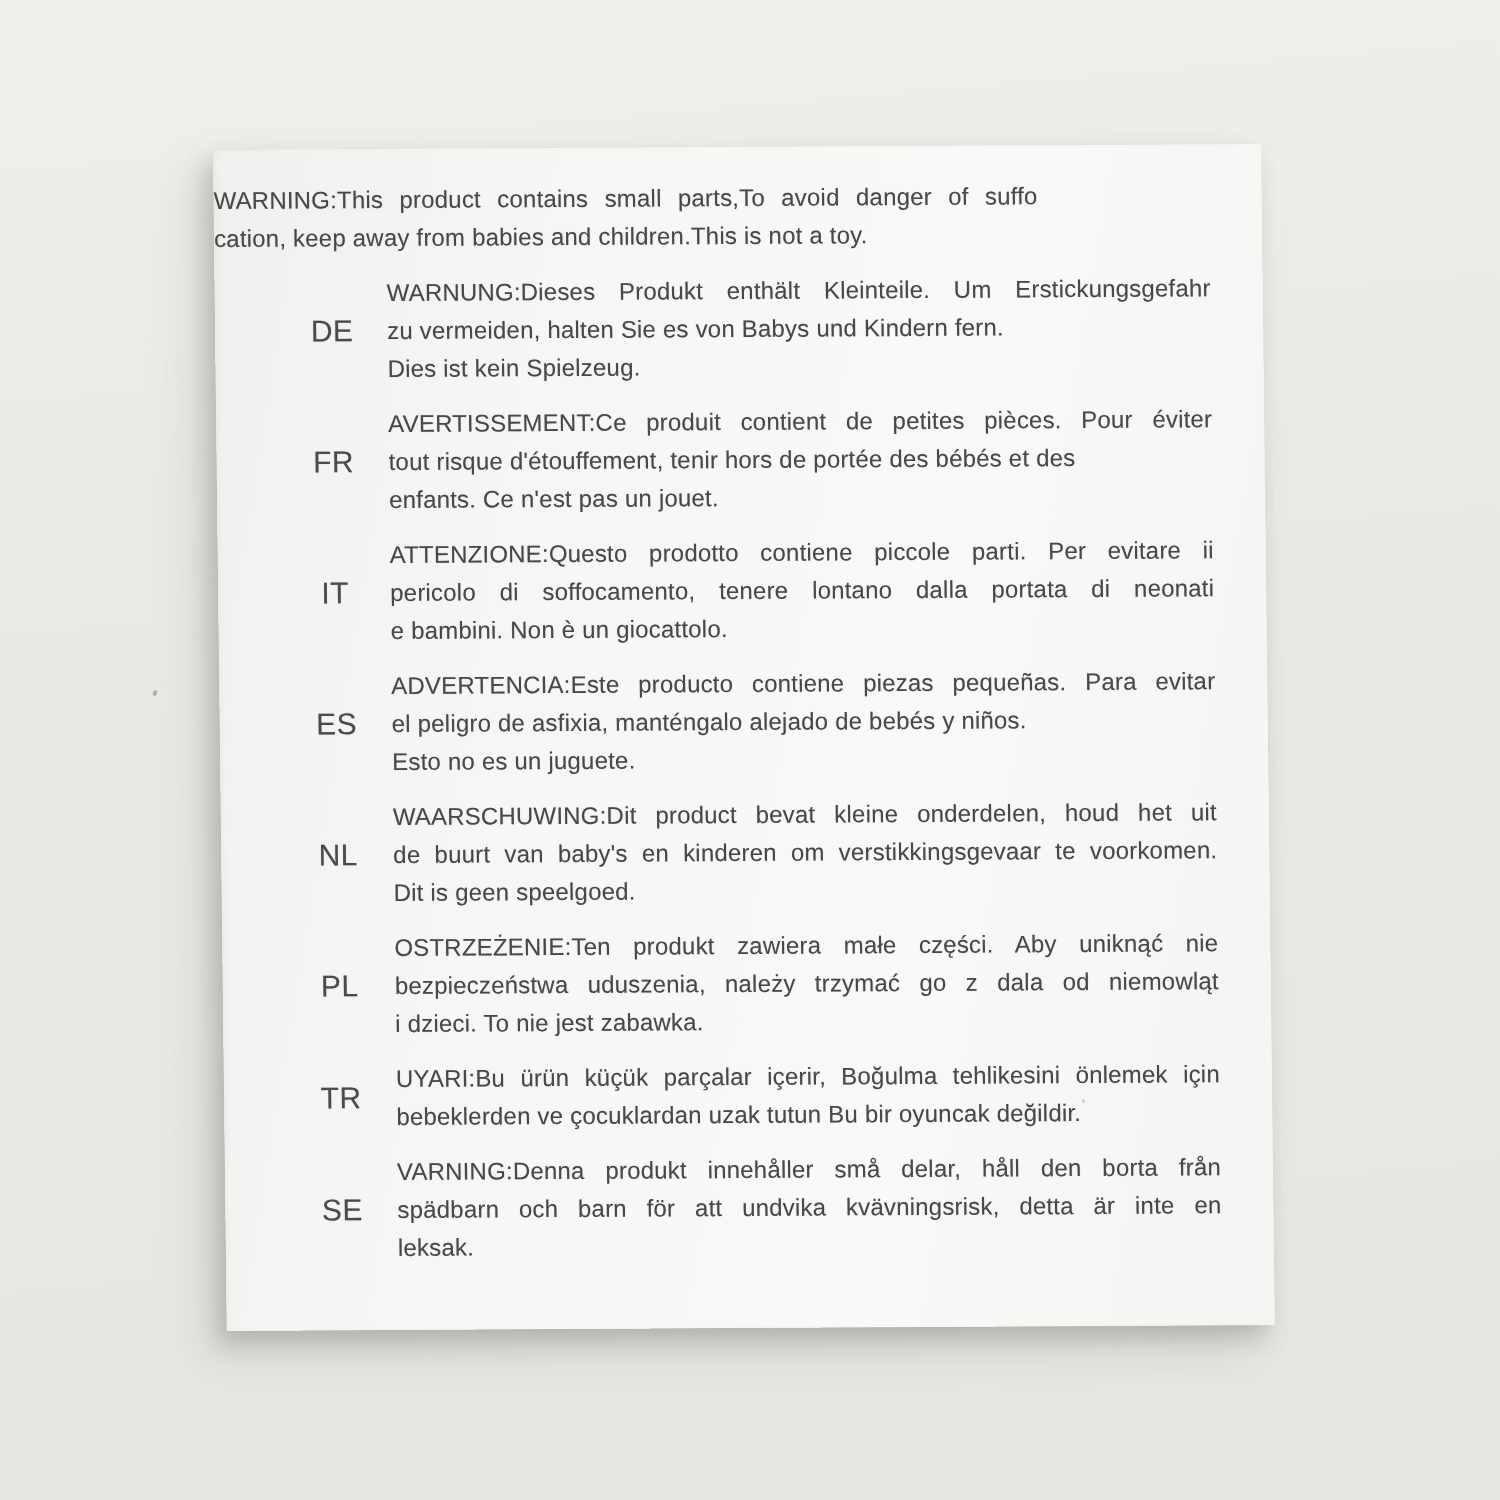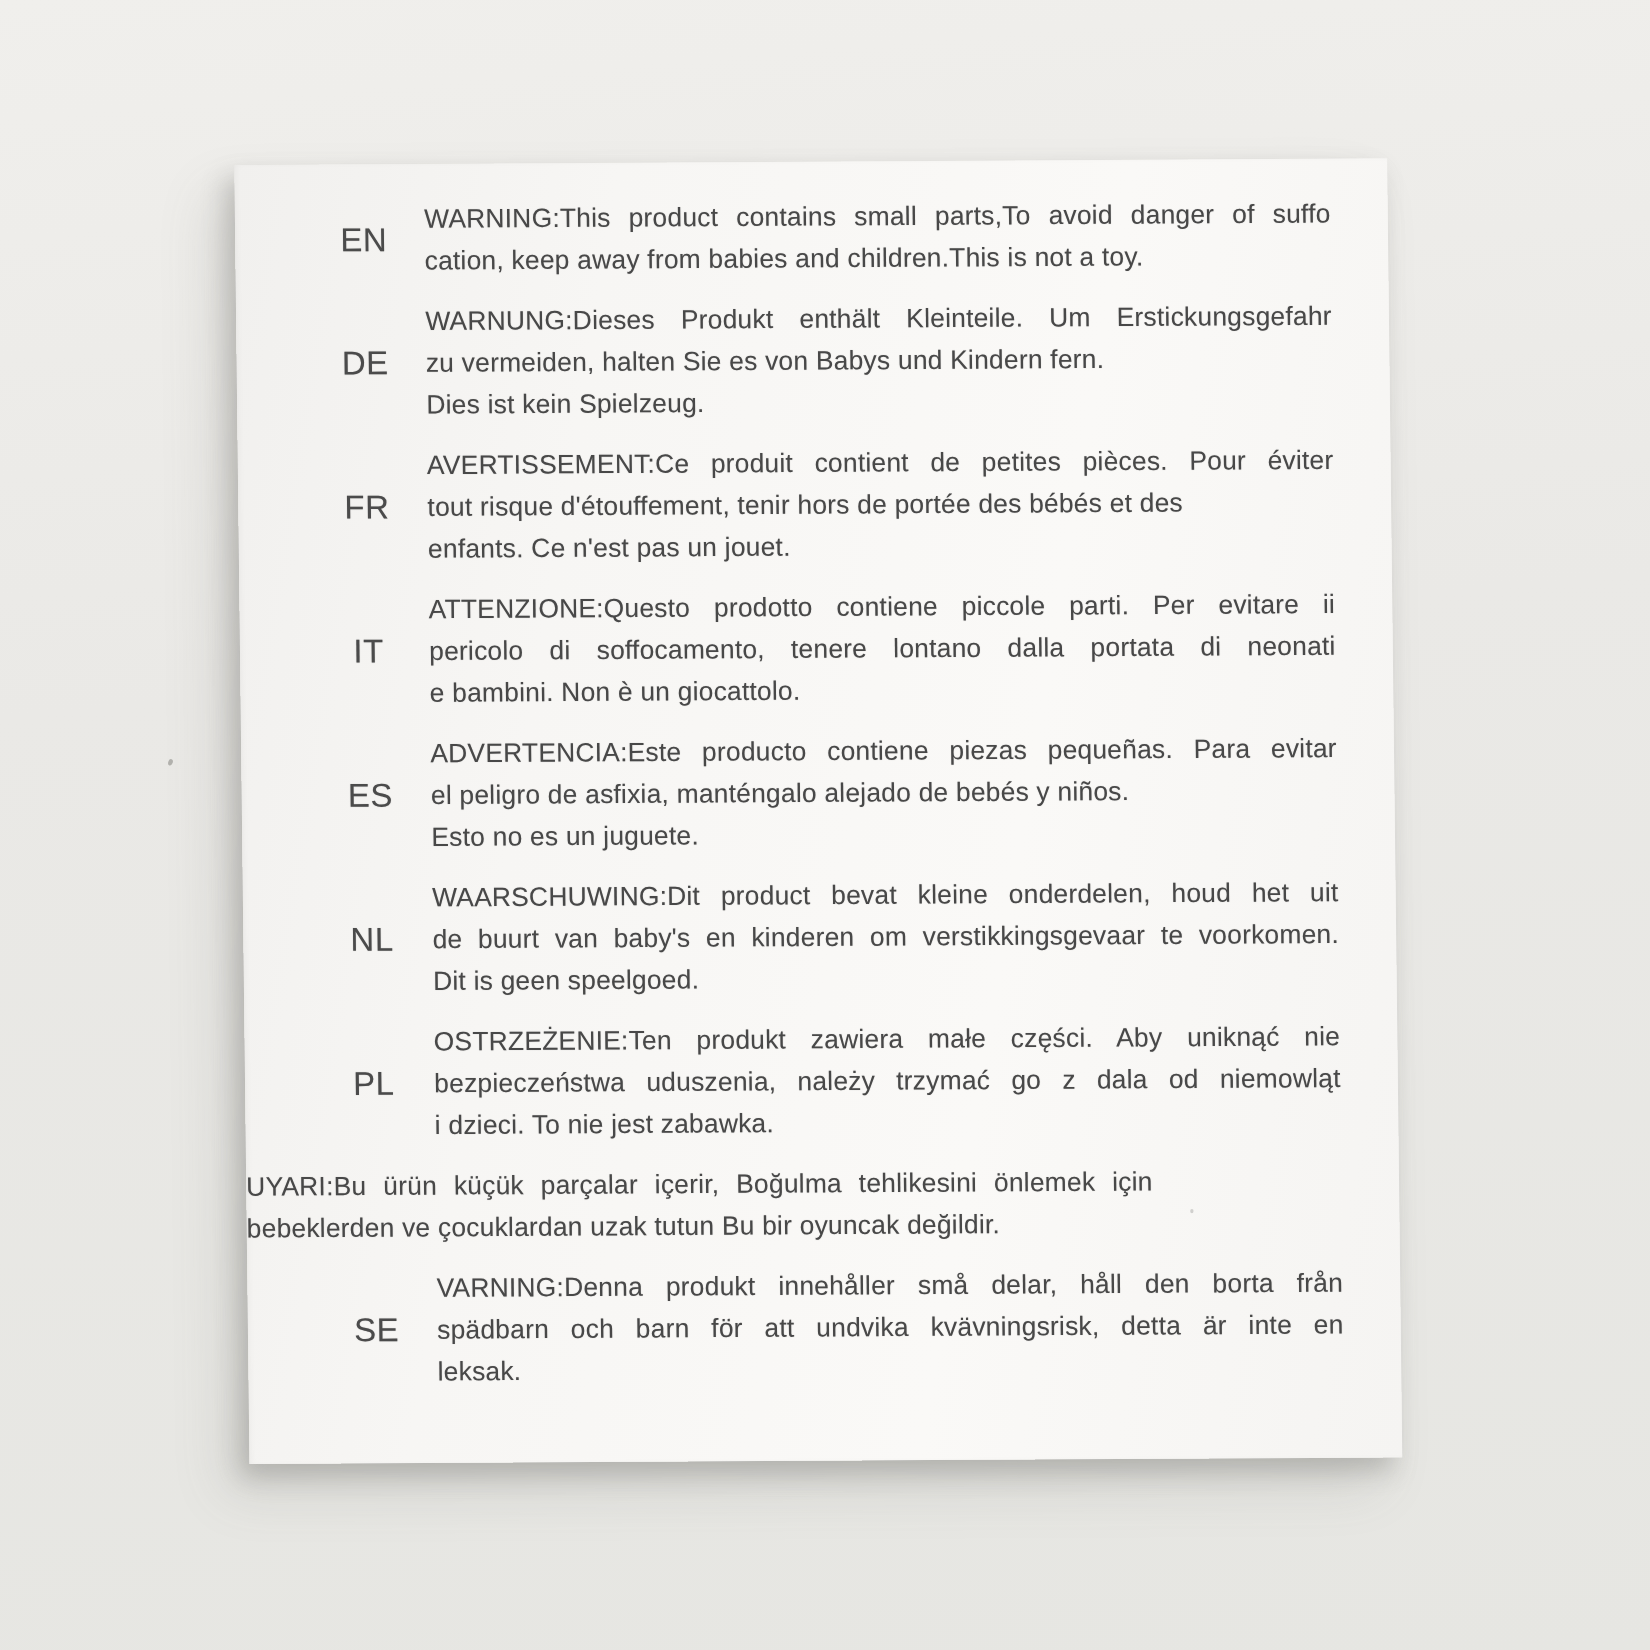--- a/index.html
+++ b/index.html
@@ -38,21 +38,20 @@
   .s1{left:153px;top:690px;width:4px;height:6px;transform:rotate(20deg);}
   .s2{left:1082px;top:1099px;width:3px;height:4px;background:rgba(120,120,115,0.30);}
 </style>
 </head>
 <body>
 
 <div class="scene">
   <div class="paper">
     <div class="content">
   <div class="row">
-    <div class="code">EN</div>
     <div class="lines">
             <div class="line stretch">WARNING:This product contains small parts,To avoid danger of suffo</div>
             <div class="line">cation, keep away from babies and children.This is not a toy.</div>
           </div>
   </div>
 
   <div class="row">
     <div class="code">DE</div>
     <div class="lines">
             <div class="line stretch">WARNUNG:Dieses Produkt enthält Kleinteile. Um Erstickungsgefahr</div>
@@ -100,20 +99,21 @@
   <div class="row">
     <div class="code">PL</div>
     <div class="lines">
             <div class="line stretch">OSTRZEŻENIE:Ten produkt zawiera małe części. Aby uniknąć nie</div>
             <div class="line stretch">bezpieczeństwa uduszenia, należy trzymać go z dala od niemowląt</div>
             <div class="line">i dzieci. To nie jest zabawka.</div>
           </div>
   </div>
 
   <div class="row">
+    <div class="code">TR</div>
     <div class="lines">
             <div class="line stretch">UYARI:Bu ürün küçük parçalar içerir, Boğulma tehlikesini önlemek için</div>
             <div class="line">bebeklerden ve çocuklardan uzak tutun Bu bir oyuncak değildir.</div>
           </div>
   </div>
 
   <div class="row">
     <div class="code">SE</div>
     <div class="lines">
             <div class="line stretch">VARNING:Denna produkt innehåller små delar, håll den borta från</div>

